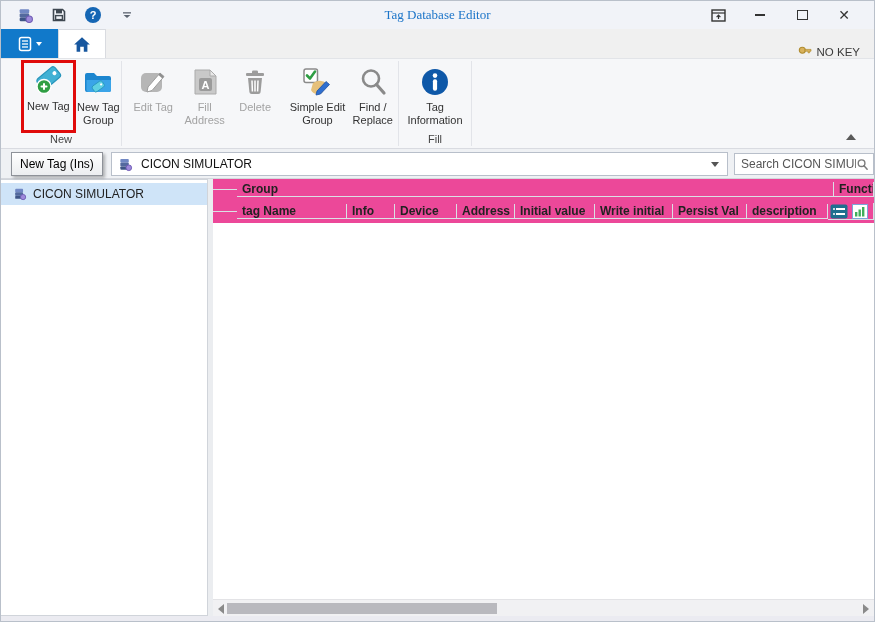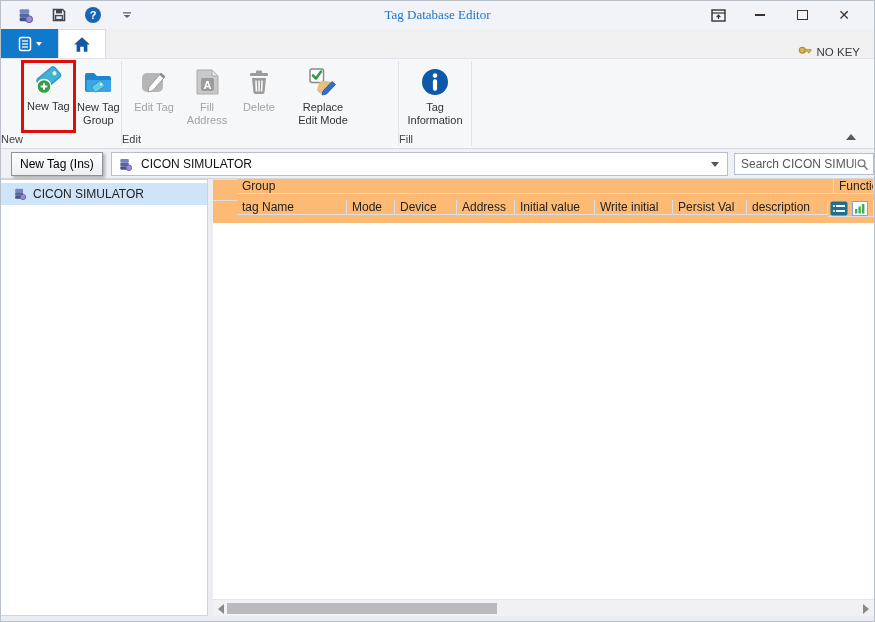--- a/index.html
+++ b/index.html
@@ -22,21 +22,21 @@
   .tabrow { height:30px; display:flex; align-items:stretch; background:#f0f0f0; border-bottom:1px solid #e2e4e8; }
   .tab-menu { width:57px; background:#1179ca; display:flex; align-items:center; justify-content:center; gap:3px; }
   .tab-home { width:48px; background:#fff; border:1px solid #d9dbe0; border-bottom:none; display:flex; align-items:center; justify-content:center; }
   .tab-caret { width:0; height:0; border-left:3px solid transparent; border-right:3px solid transparent; border-top:4px solid #fff; }
   .license { margin-left:auto; display:flex; align-items:flex-end; gap:5px; padding-right:14px; color:#3b3b3b; font-size:11.5px; }
 
   
   .ribbon { position:relative; height:90px; background:#f6f7f9; border-bottom:1px solid #d9dbe1; display:flex; align-items:stretch; }
   .rgroup { display:flex; flex-direction:column; padding-top:2px; }
   .rbtns { display:flex; flex:1; align-items:flex-start; }
-  .glabel { height:16px; font-size:11px; color:#444; }
+  .glabel { height:16px; text-align:center; font-size:11px; color:#444; }
   .rsep { width:1px; background:#e2e4e9; margin:2px 0; }
   .rbtn { display:flex; flex-direction:column; align-items:center; padding-top:5px; height:72px; cursor:pointer; }
   .rbtn .ricon { width:32px; height:32px; margin-bottom:3px; flex:none; }
   .rbtn .rlabel { font-size:11px; line-height:1.18; color:#333; text-align:center; white-space:pre-line; }
   .rbtn.disabled { cursor:default; }
   .rbtn.disabled .rlabel { color:#a3a3a3; } .w54{width:54px} .w52{width:52px} .w50{width:50px} .w62{width:62px} .w68{width:68px}
   .rbtn.hl { border:3px solid #e00b0b; padding-top:2px; height:73px; margin-top:-1px; }
   .ribbon-collapse { position:absolute; right:18px; bottom:8px; width:0; height:0;
     border-left:5px solid transparent; border-right:5px solid transparent; border-bottom:6px solid #5a5a5a; }
 
@@ -52,21 +52,21 @@
   .searchbox input { flex:1; min-width:0; border:none; outline:none; font:12px "Liberation Sans",sans-serif; color:#333; background:transparent; }
   .searchbox input::placeholder { color:#555; opacity:1; }
 
   
   .main { display:flex; height:437px; align-items:stretch; }
   .tree { width:207px; background:#fff; border:1px solid #d0d4da; border-left:none; position:relative; }
   .tree-item { position:absolute; top:3px; left:0; right:0; height:22px; display:flex; align-items:center; padding-left:12px; gap:6px; }
   .tree-item.selected { background:#cfe4f8; }
   .splitter { width:5px; background:#ebedf0; }
   .grid { flex:1; display:flex; flex-direction:column; background:#fff; overflow:hidden; }
-  .hrow { display:flex; align-items:flex-start; background:#fdba74; }
+  .hrow { display:flex; align-items:center; background:#ec4899;font-weight:bold; }
   .hrow1 { height:21px; }
   .hrow2 { height:23px; }
   .hcell { border-right:1px solid #dbdfe5; border-bottom:1px solid #dbdfe5; display:flex; align-items:center;
     padding-left:5px; color:#222; white-space:nowrap; overflow:hidden; flex:none; }
   .c-ind{width:24px} .c-0{width:110px} .c-1{width:48px} .c-2{width:62px} .c-3{width:58px}
   .c-4{width:80px} .c-5{width:78px} .c-6{width:74px} .c-7{width:81px}
   .c-group{width:597px} .c-func{flex:1; min-width:0;}
   .func-icons { display:flex; gap:4px; align-items:center; padding-left:2px; flex:1; min-width:0; overflow:hidden; }
   .fbtn { width:18px; height:16px; flex:none; display:flex; align-items:center; justify-content:center; }
   .grid-body { flex:1; background:#fff; }
@@ -226,24 +226,30 @@
           </svg>
           <span class="rlabel">Delete</span>
         </div>
         <div class="rbtn w62" style="margin-left:8px">
           <svg class="ricon" viewBox="0 0 32 32">
             <rect x="3" y="3" width="13.5" height="13.5" rx="2" fill="#fff" stroke="#8a8a8a" stroke-width="1.5"></rect>
             <path d="M6 9.5 L9 12.5 L14 5.5" fill="none" stroke="#2f9e44" stroke-width="2.6" stroke-linecap="round" stroke-linejoin="round"></path>
             <path d="M12 17 Q20 12 26 18 L21 27 Q13 30 10 24 Z" fill="#e6c07a"></path>
             <path d="M16 25 L25 15.5 L28.5 18.5 L19.5 28 L15 29 Z" fill="#2f6fd0" stroke="#1d4fa0" stroke-width="0.8"></path>
           </svg>
-          <span class="rlabel">Replace Edit Mode</span>
-        </div>
-      </div>
-      <div class="glabel">Edit</div>
+          <span class="rlabel">Simple Edit Group</span>
+        </div>
+        <div class="rbtn w52">
+          <svg class="ricon" viewBox="0 0 32 32">
+            <circle cx="14" cy="12.5" r="8" fill="none" stroke="#8a8a8a" stroke-width="2.6"></circle>
+            <line x1="19.5" y1="18.5" x2="27" y2="27" stroke="#8a8a8a" stroke-width="3.2" stroke-linecap="round"></line>
+          </svg>
+          <span class="rlabel">Find / Replace</span>
+        </div>
+      </div>
     </div>
 
     <div class="rsep"></div>
 
     <div class="rgroup" style="width:72px">
       <div class="rbtns" style="justify-content:center">
         <div class="rbtn w68">
           <svg class="ricon" viewBox="0 0 32 32">
             <circle cx="16" cy="16" r="13" fill="#0e58a8"></circle>
             <circle cx="16" cy="9.6" r="2.3" fill="#fff"></circle>
@@ -296,21 +302,21 @@
 
     <div class="grid">
       <div class="hrow hrow1">
         <div class="hcell c-ind"></div>
         <div class="hcell c-group">Group</div>
         <div class="hcell c-func">Function</div>
       </div>
       <div class="hrow hrow2">
         <div class="hcell c-ind"></div>
         <div class="hcell c-0">tag Name</div>
-        <div class="hcell c-1">Mode</div>
+        <div class="hcell c-1">Info</div>
         <div class="hcell c-2">Device</div>
         <div class="hcell c-3">Address</div>
         <div class="hcell c-4">Initial value</div>
         <div class="hcell c-5">Write initial</div>
         <div class="hcell c-6">Persist Val</div>
         <div class="hcell c-7">description</div>
         <div class="hcell func-icons" style="padding-left:2px">
           <span class="fbtn">
             <svg width="18" height="15" viewBox="0 0 18 15">
               <rect x="0.5" y="0.5" width="17" height="14" rx="2" fill="#1f6f8f"></rect>

